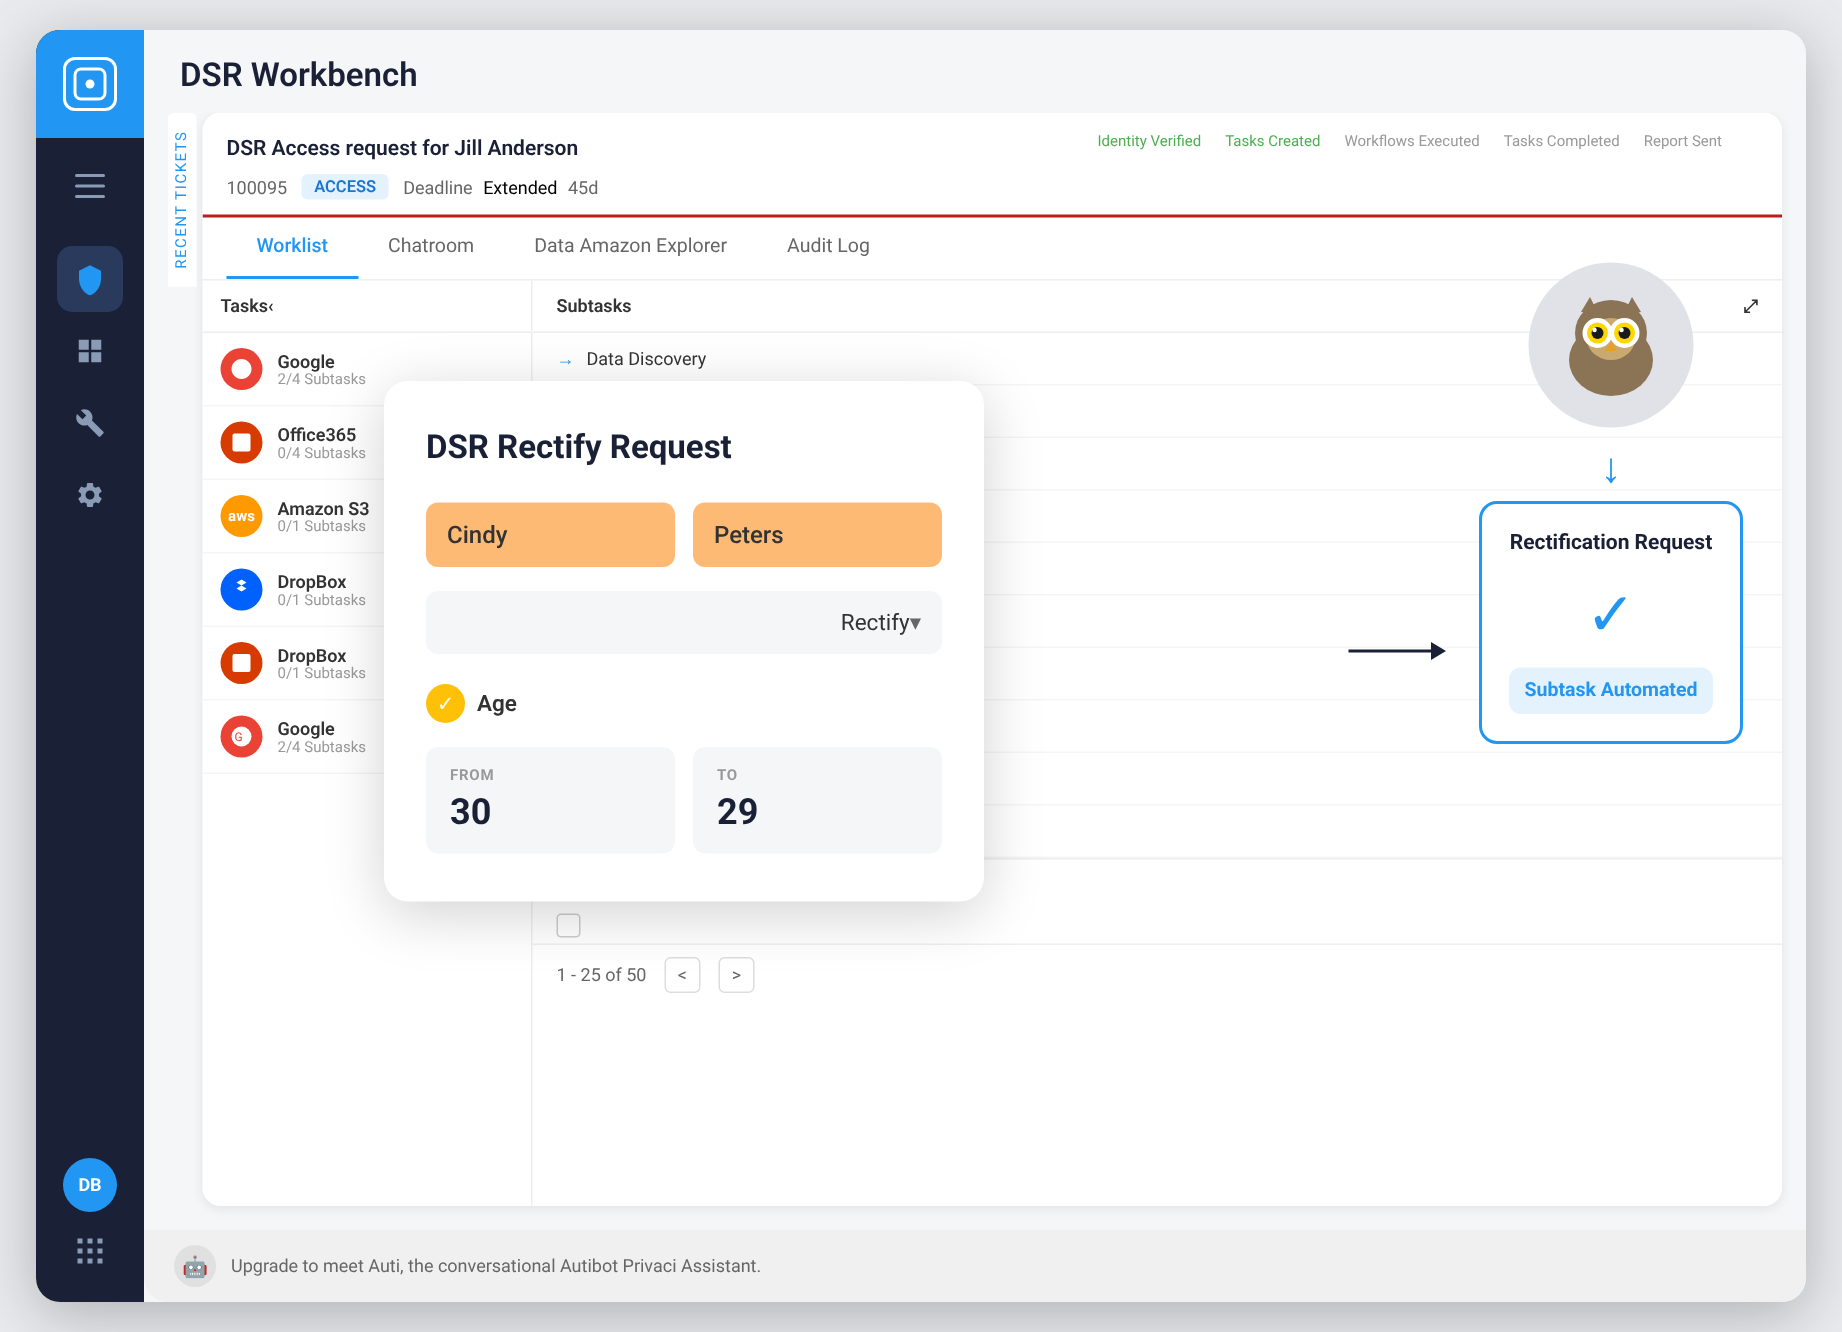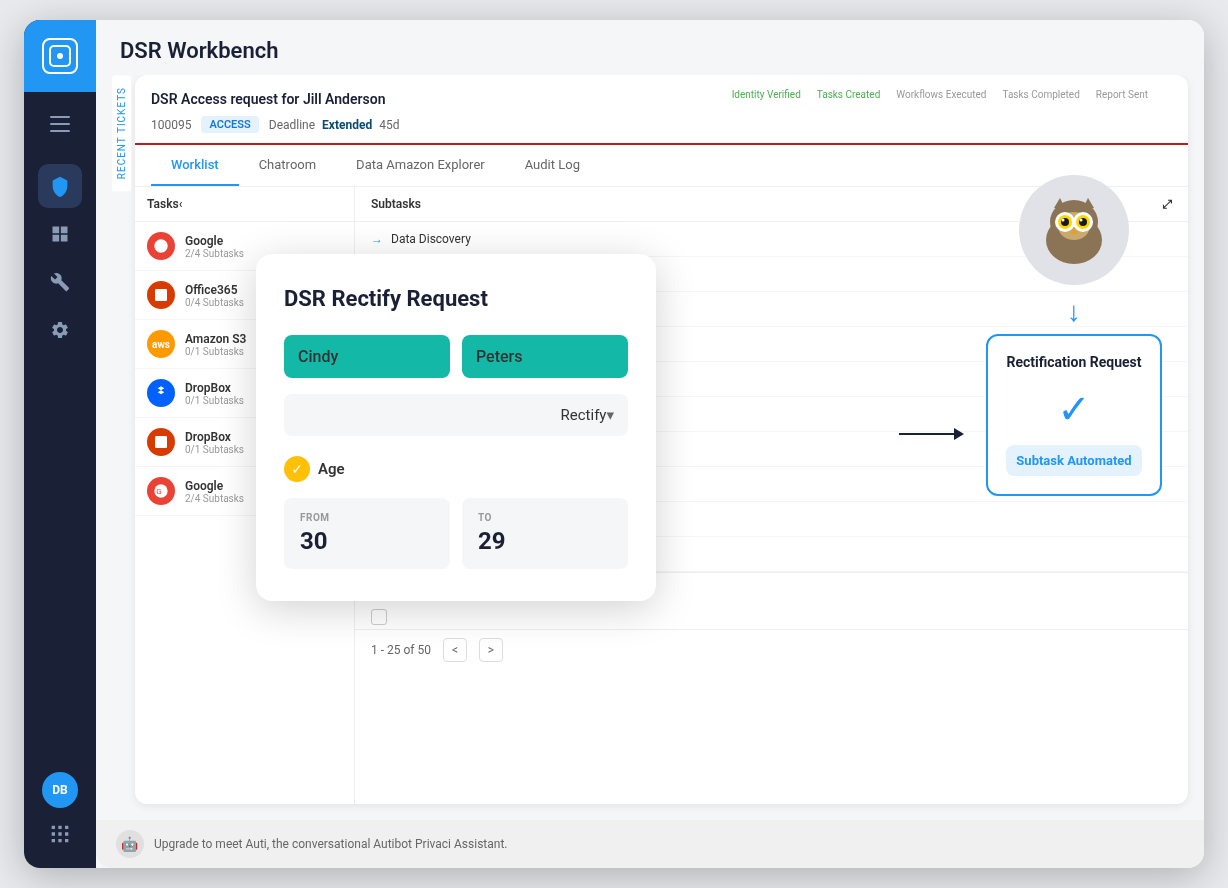--- a/index.html
+++ b/index.html
@@ -202,22 +202,22 @@
       font-size: 11px;
       font-weight: 600;
       padding: 2px 8px;
       border-radius: 4px;
     }
     .deadline-text {
       font-size: 12px;
       color: #666;
     }
     .deadline-extended {
-      color: #0c4a6e;
-      font-weight: 700;
+      color: #000000;
+      font-weight: 400;
     }
     
     .progress-steps {
       display: flex;
       gap: 0;
       align-items: center;
       padding-right: 16px;
     }
     .step-item {
       display: flex;
@@ -374,21 +374,21 @@
       color: #1a2035;
       margin-bottom: 24px;
     }
     .modal-fields {
       display: flex;
       gap: 12px;
       margin-bottom: 16px;
     }
     .modal-field {
       flex: 1;
-      background: #14b8a6;
+      background: #fdba74;
       border-radius: 8px;
       padding: 12px 14px;
       font-size: 16px;
       font-weight: 500;
       color: #333;
     }
     .modal-select {
       background: #f5f6f8;
       border-radius: 8px;
       padding: 12px 14px;

